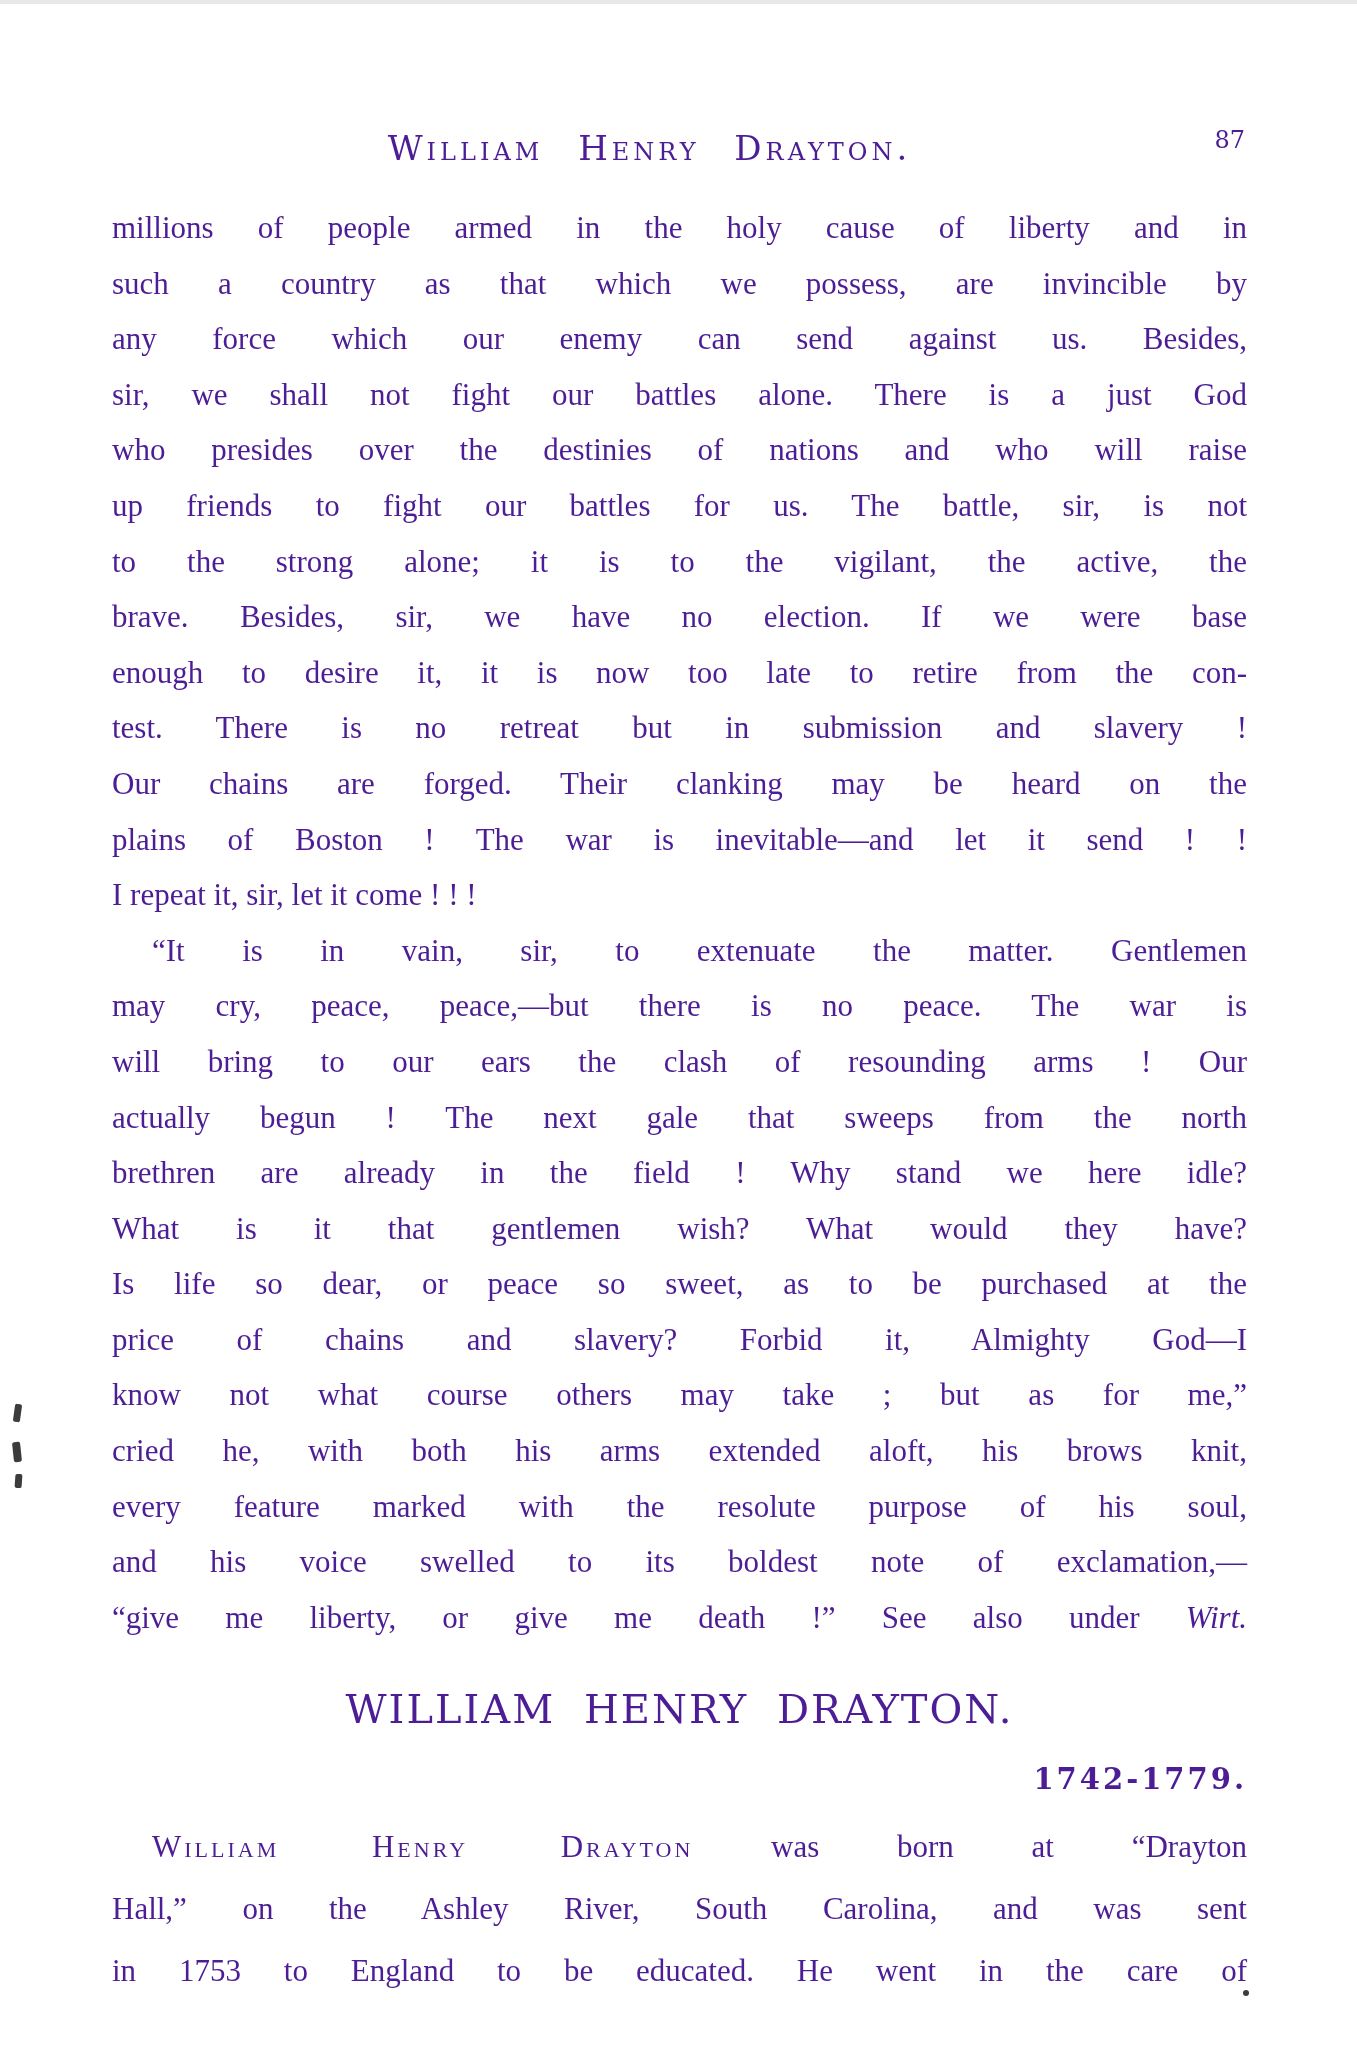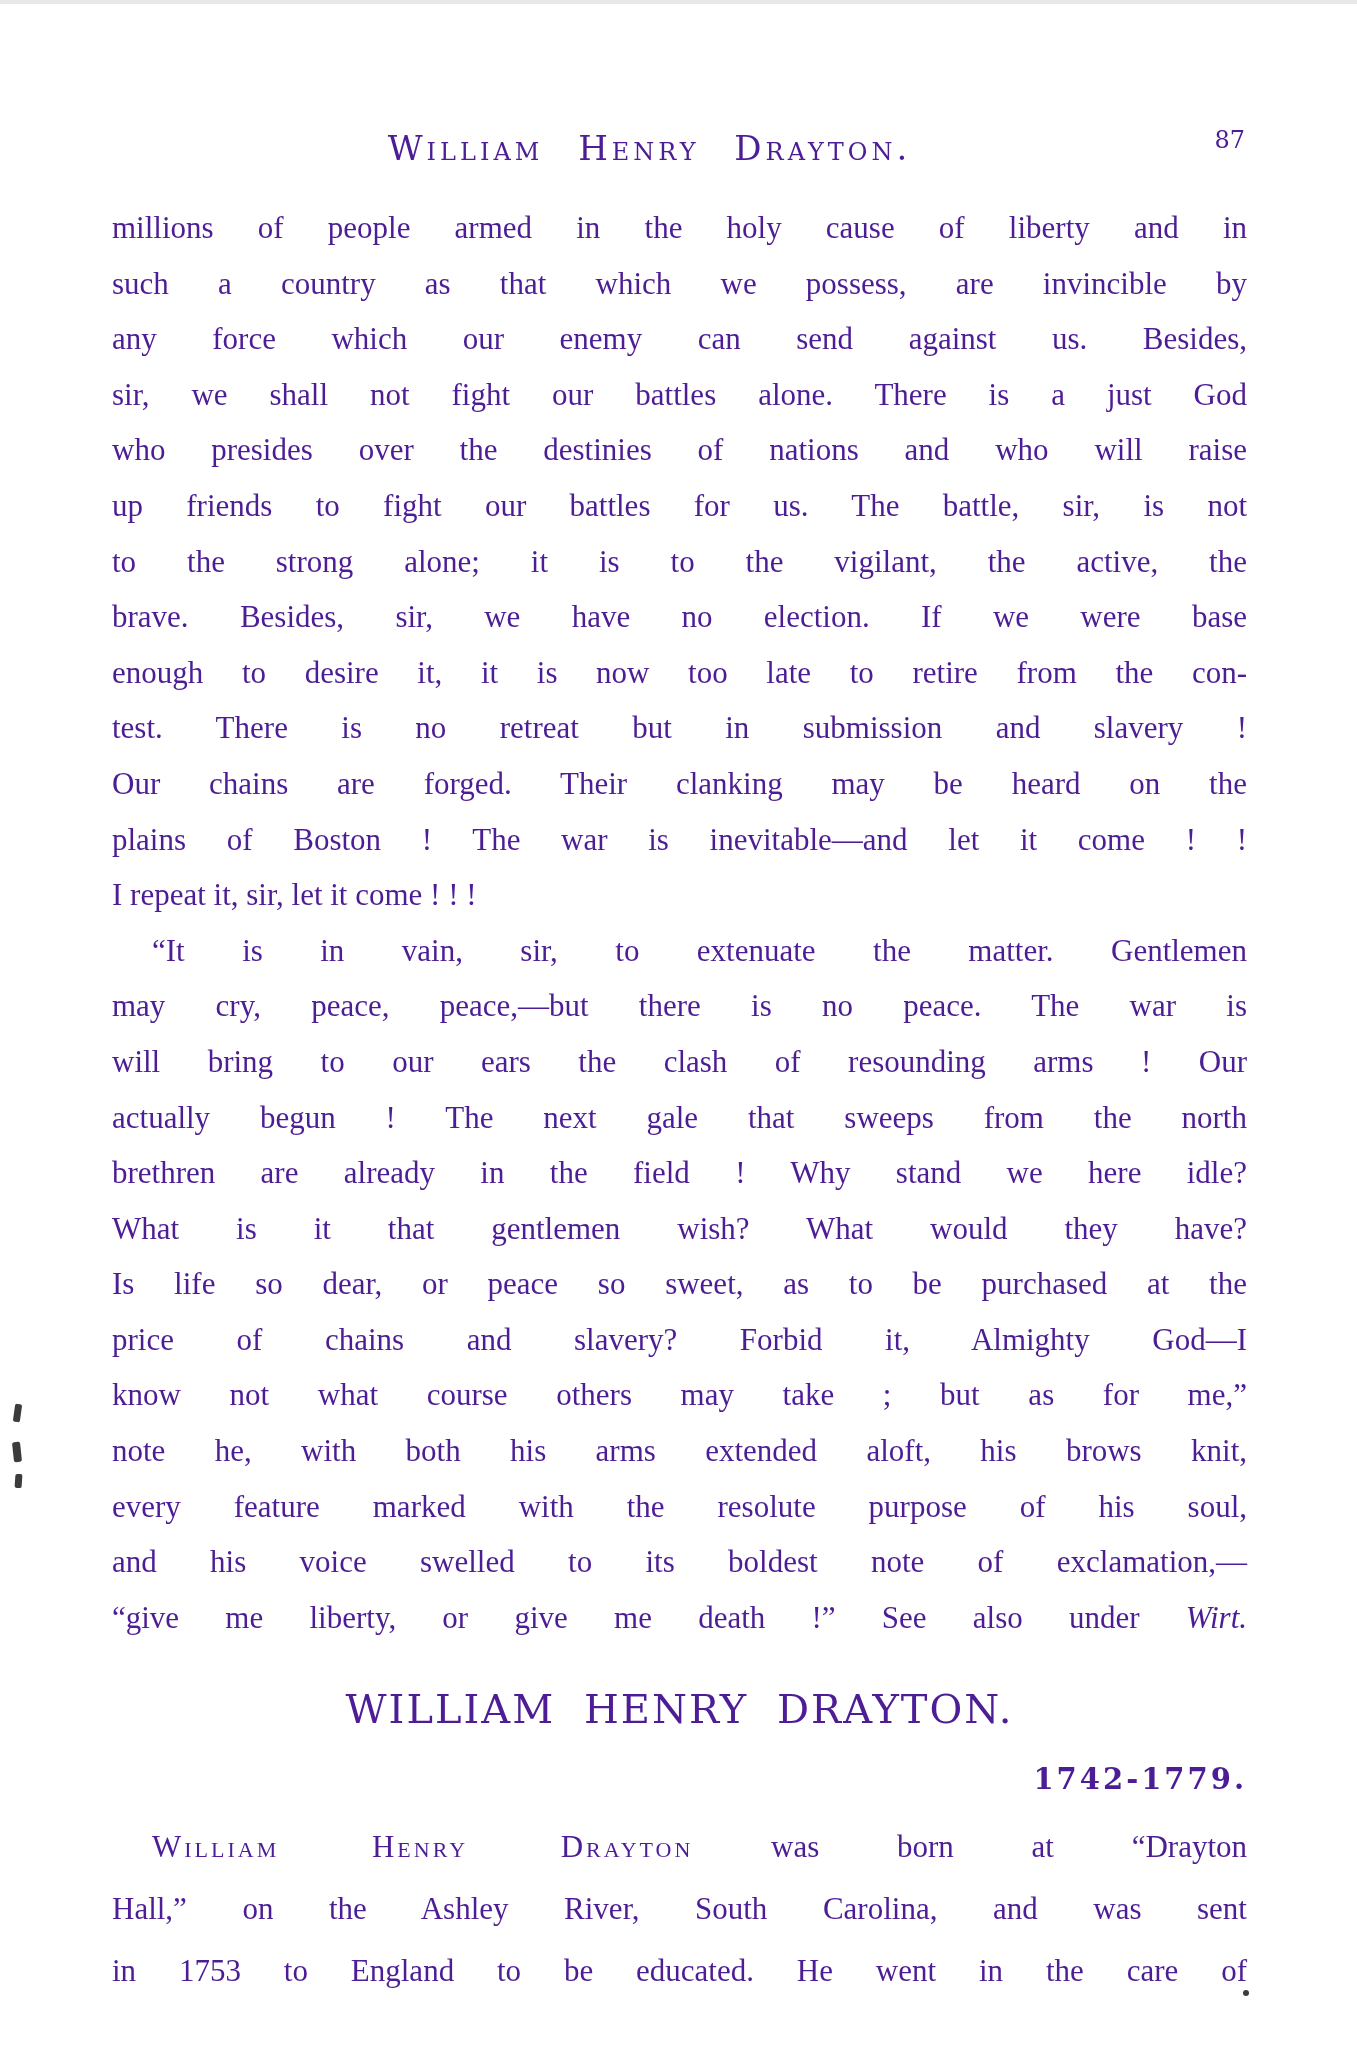--- a/index.html
+++ b/index.html
@@ -67,34 +67,34 @@
         <div class="tline">such a country as that which we possess, are invincible by</div>
         <div class="tline">any force which our enemy can send against us.  Besides,</div>
         <div class="tline">sir, we shall not fight our battles alone.  There is a just God</div>
         <div class="tline">who presides over the destinies of nations and who will raise</div>
         <div class="tline">up friends to fight our battles for us.  The battle, sir, is not</div>
         <div class="tline">to the strong alone; it is to the vigilant, the active, the</div>
         <div class="tline">brave.  Besides, sir, we have no election.  If we were base</div>
         <div class="tline">enough to desire it, it is now too late to retire from the con-</div>
         <div class="tline">test.  There is no retreat but in submission and slavery !</div>
         <div class="tline">Our chains are forged.  Their clanking may be heard on the</div>
-        <div class="tline">plains of Boston !  The war is inevitable—and let it come ! !</div>
+        <div class="tline">plains of Boston !  The war is inevitable—and let it send ! !</div>
         <div class="tline">I repeat it, sir, let it come ! ! !</div>
       </div>
     <div class="lines p2">
         <div class="tline">“It is in vain, sir, to extenuate the matter.  Gentlemen</div>
         <div class="tline">may cry, peace, peace,—but there is no peace.  The war is</div>
         <div class="tline">will bring to our ears the clash of resounding arms !  Our</div>
         <div class="tline">actually begun !  The next gale that sweeps from the north</div>
         <div class="tline">brethren are already in the field !  Why stand we here idle?</div>
         <div class="tline">What is it that gentlemen wish?  What would they have?</div>
         <div class="tline">Is life so dear, or peace so sweet, as to be purchased at the</div>
         <div class="tline">price of chains and slavery?  Forbid it, Almighty God—I</div>
         <div class="tline">know not what course others may take ; but as for me,”</div>
-        <div class="tline">note he, with both his arms extended aloft, his brows knit,</div>
+        <div class="tline">cried he, with both his arms extended aloft, his brows knit,</div>
         <div class="tline">every feature marked with the resolute purpose of his soul,</div>
         <div class="tline">and his voice swelled to its boldest note of exclamation,—</div>
       </div>
     <div class="tline composite"><span>“give me liberty, or give me death !”  See also under </span><span class="italic">Wirt.</span></div>
   </div>
 
   <div class="section-heading">WILLIAM HENRY DRAYTON.</div>
   <div class="section-dates">1742-1779.</div>
 
   <div class="bio-block">

